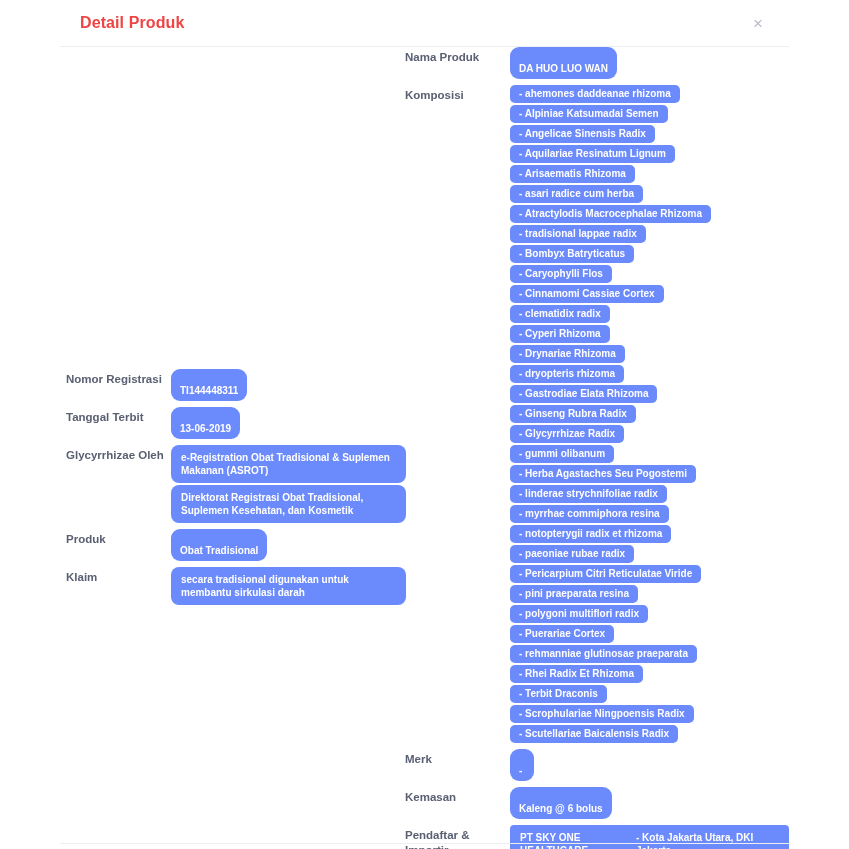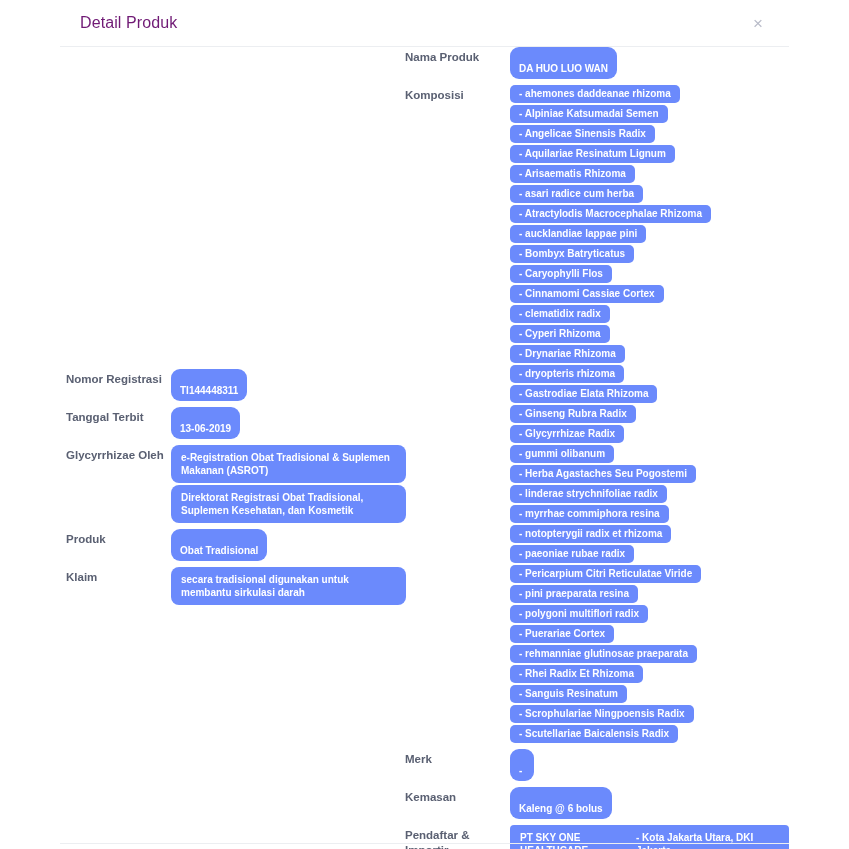--- a/index.html
+++ b/index.html
@@ -23,22 +23,22 @@
     width: 729px;
     height: 47px;
     border-bottom: 1px solid #eceef1;
     display: flex;
     align-items: center;
     justify-content: space-between;
     padding: 0 20px 0 20px;
   }
   .modal-title {
     font-size: 16px;
-    font-weight: normal;
-    color: #701a75;
+    font-weight: bold;
+    color: #ef4444;
     letter-spacing: 0.1px;
   }
   .close-btn {
     font-size: 17px;
     color: #b9bcc9;
     line-height: 1;
     cursor: pointer;
     background: none;
     border: none;
     padding: 4px 6px;
@@ -193,21 +193,21 @@
       <div class="field">
         <div class="field-label">Komposisi</div>
         <div class="field-value comp-list">
             <span class="badge">- ahemones daddeanae rhizoma</span>
             <span class="badge">- Alpiniae Katsumadai Semen</span>
             <span class="badge">- Angelicae Sinensis Radix</span>
             <span class="badge">- Aquilariae Resinatum Lignum</span>
             <span class="badge">- Arisaematis Rhizoma</span>
             <span class="badge">- asari radice cum herba</span>
             <span class="badge">- Atractylodis Macrocephalae Rhizoma</span>
-            <span class="badge">- aucklandiae lappae pini</span>
+            <span class="badge">- tradisional lappae radix</span>
             <span class="badge">- Bombyx Batryticatus</span>
             <span class="badge">- Caryophylli Flos</span>
             <span class="badge">- Cinnamomi Cassiae Cortex</span>
             <span class="badge">- clematidix radix</span>
             <span class="badge">- Cyperi Rhizoma</span>
             <span class="badge">- Drynariae Rhizoma</span>
             <span class="badge">- dryopteris rhizoma</span>
             <span class="badge">- Gastrodiae Elata Rhizoma</span>
             <span class="badge">- Ginseng Rubra Radix</span>
             <span class="badge">- Glycyrrhizae Radix</span>
@@ -216,21 +216,21 @@
             <span class="badge">- linderae strychnifoliae radix</span>
             <span class="badge">- myrrhae commiphora resina</span>
             <span class="badge">- notopterygii radix et rhizoma</span>
             <span class="badge">- paeoniae rubae radix</span>
             <span class="badge">- Pericarpium Citri Reticulatae Viride</span>
             <span class="badge">- pini praeparata resina</span>
             <span class="badge">- polygoni multiflori radix</span>
             <span class="badge">- Puerariae Cortex</span>
             <span class="badge">- rehmanniae glutinosae praeparata</span>
             <span class="badge">- Rhei Radix Et Rhizoma</span>
-            <span class="badge">- Sanguis Resinatum</span>
+            <span class="badge">- Terbit Draconis</span>
             <span class="badge">- Scrophulariae Ningpoensis Radix</span>
             <span class="badge">- Scutellariae Baicalensis Radix</span>
           </div>
       </div>
 
       <div class="field">
         <div class="field-label">Merk</div>
         <div class="field-value">
           <span class="badge badge-dash">-</span>
         </div>

